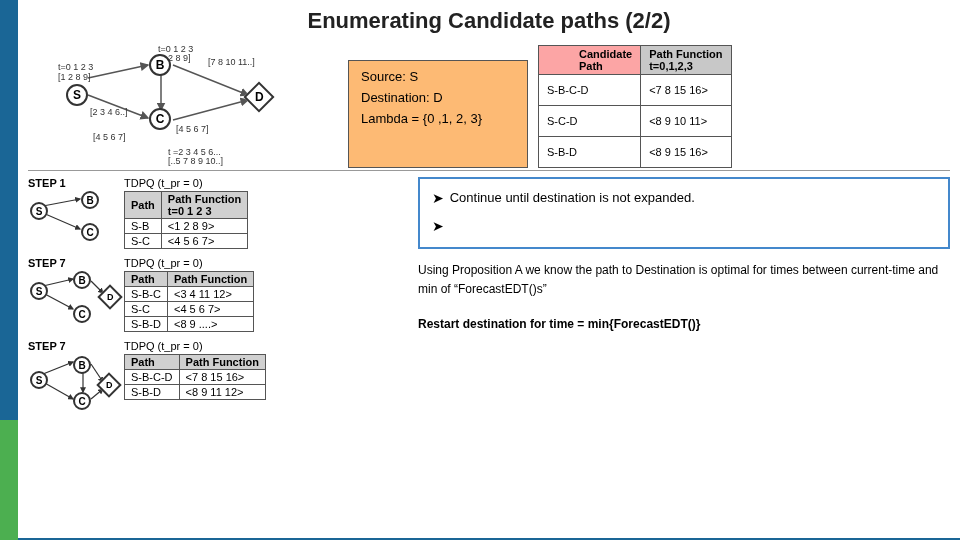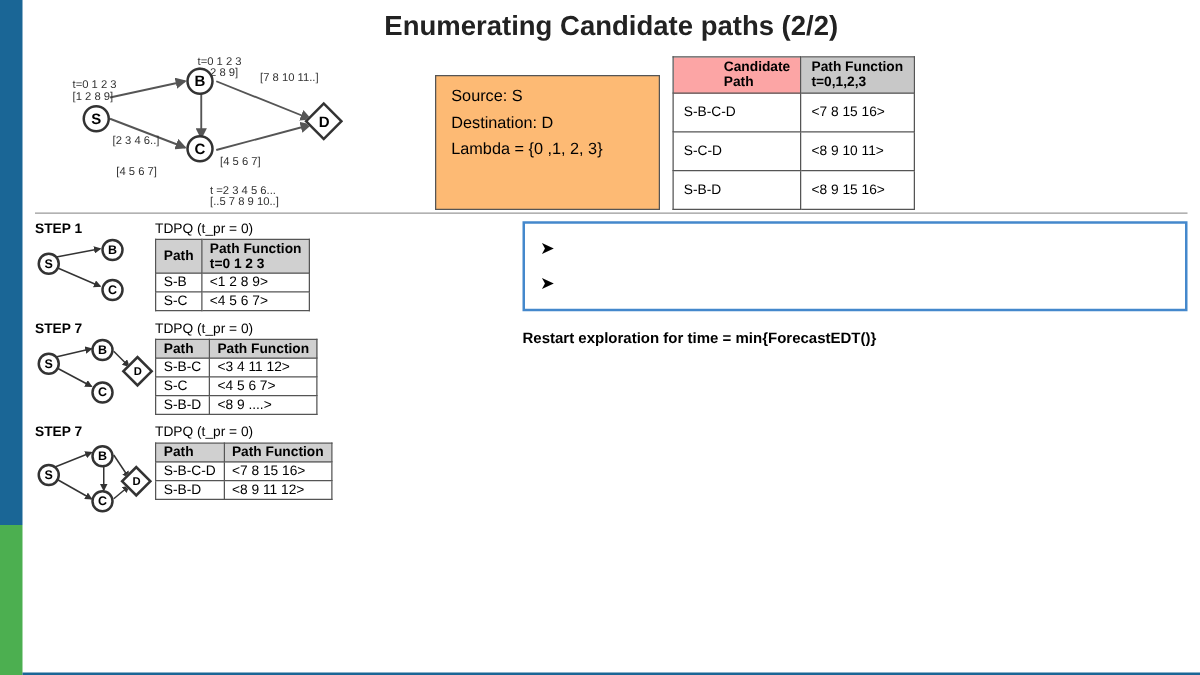--- a/index.html
+++ b/index.html
@@ -450,29 +450,33 @@
         </div>
       </div>
 
     </div>
 
     <div class="right-info">
 
       <div class="info-box-blue">
         <div style="display:flex; align-items:flex-start; gap:6px; margin-bottom:4px;">
           <span style="font-size:14px;">➤</span>
+          <span>Continue until destination is not expanded.</span>
         </div>
         <div style="display:flex; align-items:flex-start; gap:6px;">
           <span style="font-size:14px;">➤</span>
         </div>
       </div>
 
+      <div class="info-text">
+        <span>Using Proposition A we know the path to Destination is optimal for times between current-time and min of “ForecastEDT()s”</span>
+      </div>
 
       <div class="info-text info-text-bold" style="margin-top:8px;">
-        <span>Restart exploration for time = min{ForecastEDT()}</span>
+        <span>Restart destination for time = min{ForecastEDT()}</span>
       </div>
 
     </div>
 
   </div>
 
   <div style="position:absolute; bottom:0; left:0; right:0; border-bottom:2px solid #1a6696;"></div>
 
 </div>
 

